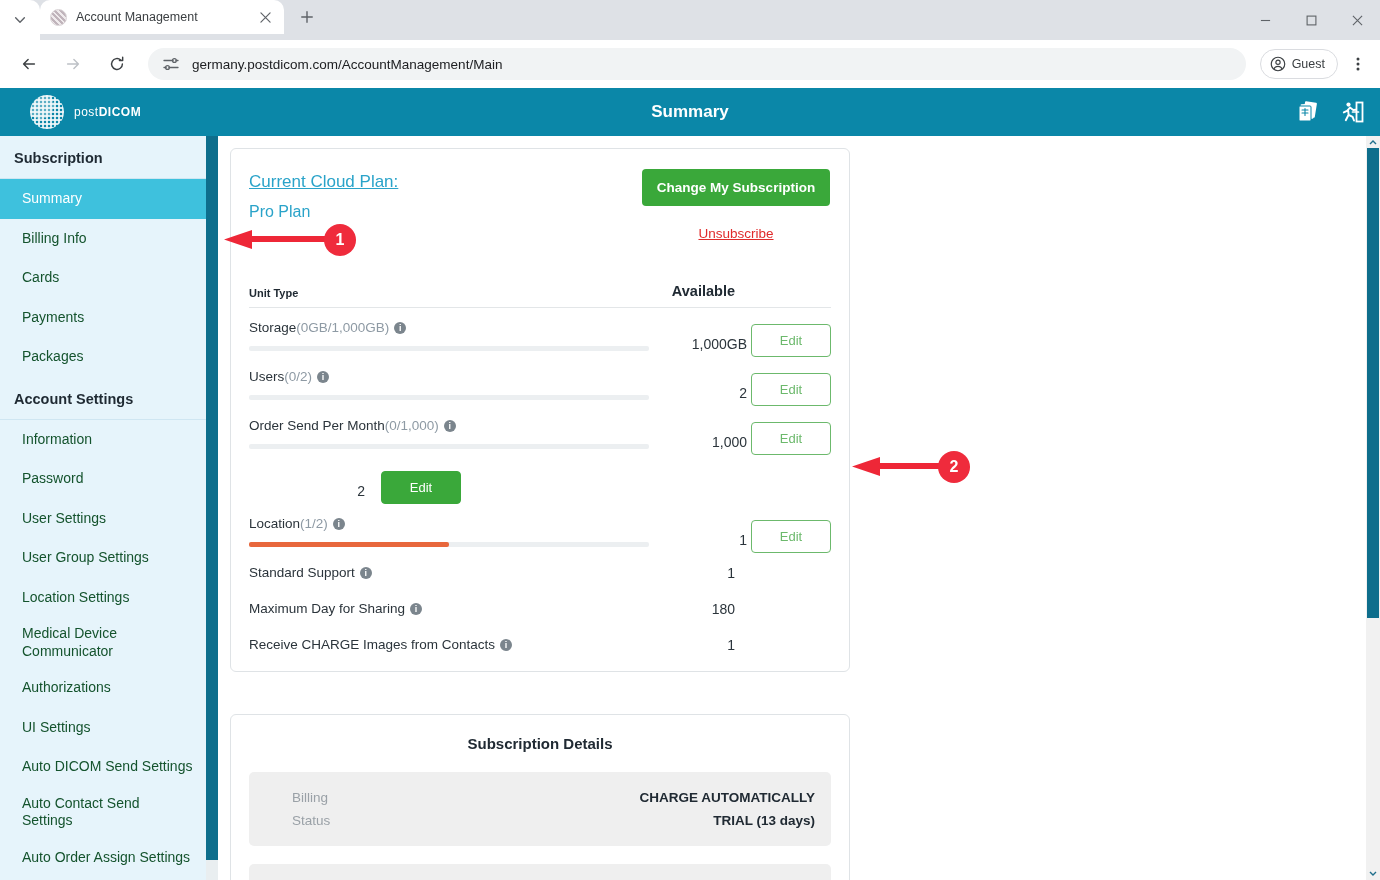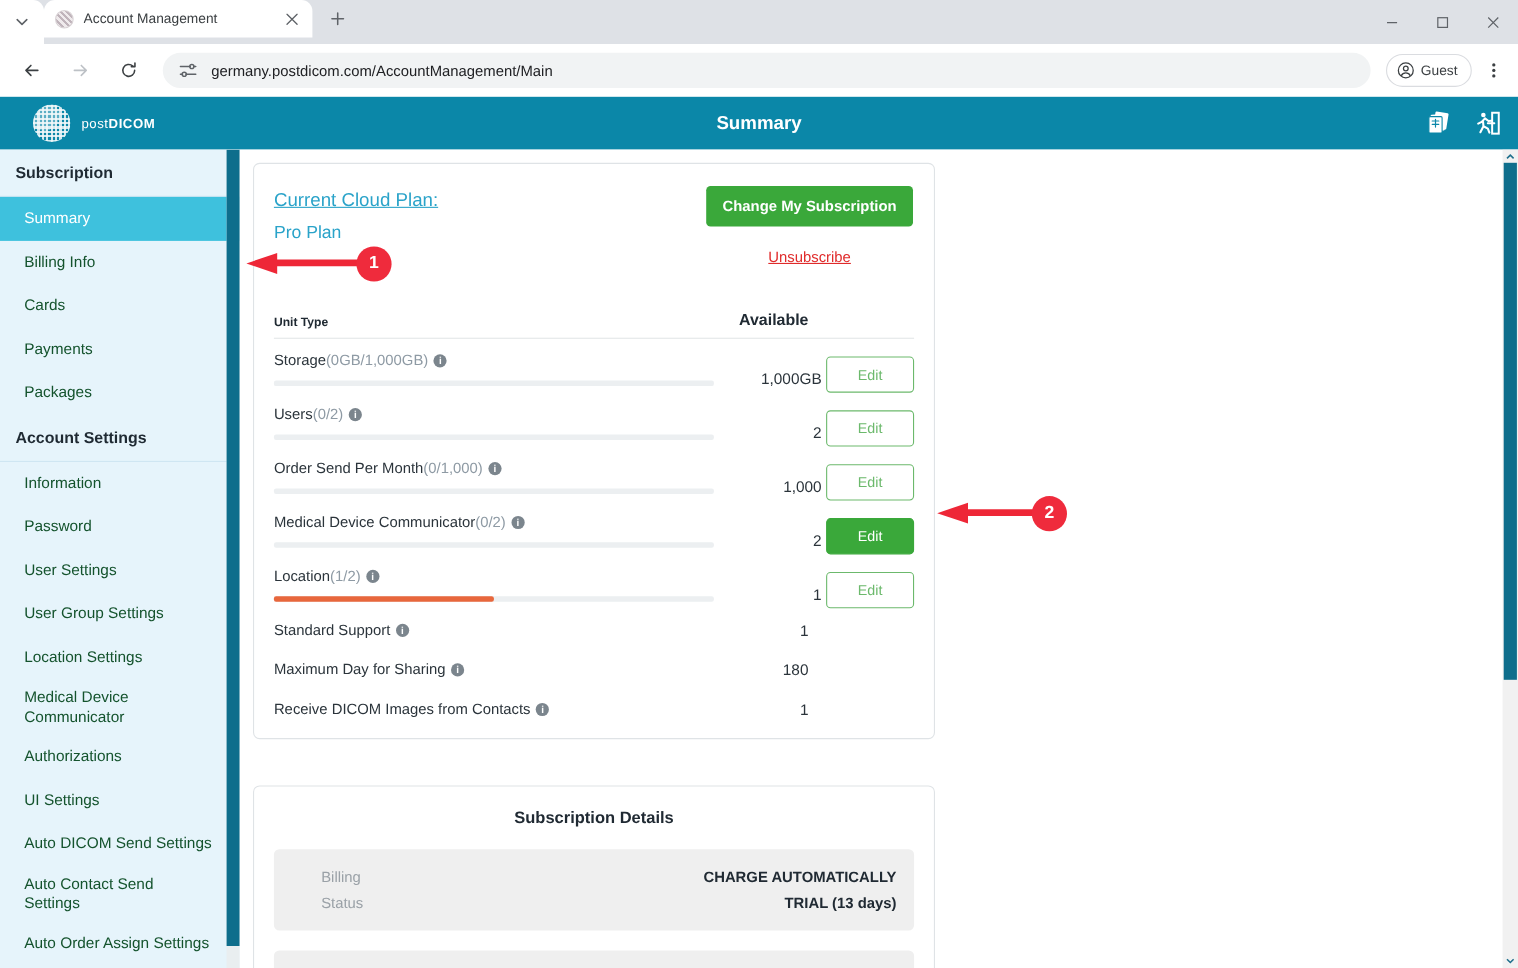--- a/index.html
+++ b/index.html
@@ -420,26 +420,20 @@
                     <i style="width:0%"></i>
                   </div>
               </div>
               <div class="row-avail">1,000</div>
               <div class="row-action">
                   <button class="btn-edit">Edit</button>
                 </div>
             </div>
 
             <div class="row">
-              <div class="row-main">
-                <div class="row-label"><span>Medical Device Communicator</span><span class="usage">(0/2)</span><span class="info-ico">i</span></div>
-                <div class="bar">
-                    <i style="width:0%"></i>
-                  </div>
-              </div>
               <div class="row-avail">2</div>
               <div class="row-action">
                   <button class="btn-edit hot">Edit</button>
                 </div>
             </div>
 
             <div class="row">
               <div class="row-main">
                 <div class="row-label"><span>Location</span><span class="usage">(1/2)</span><span class="info-ico">i</span></div>
                 <div class="bar">
@@ -463,21 +457,21 @@
             <div class="row" style="padding-top:20px">
               <div class="row-main">
                 <div class="row-label"><span>Maximum Day for Sharing</span><span class="info-ico">i</span></div>
               </div>
               <div class="row-avail" style="padding-top:0">180</div>
               <div class="row-action empty"></div>
             </div>
 
             <div class="row" style="padding-top:20px">
               <div class="row-main">
-                <div class="row-label"><span>Receive DICOM Images from Contacts</span><span class="info-ico">i</span></div>
+                <div class="row-label"><span>Receive CHARGE Images from Contacts</span><span class="info-ico">i</span></div>
               </div>
               <div class="row-avail" style="padding-top:0">1</div>
               <div class="row-action empty"></div>
             </div>
           </div>
         </div>
 
         <div class="card2">
           <div class="card2-title">Subscription Details</div>
           <div class="kv-panel">

